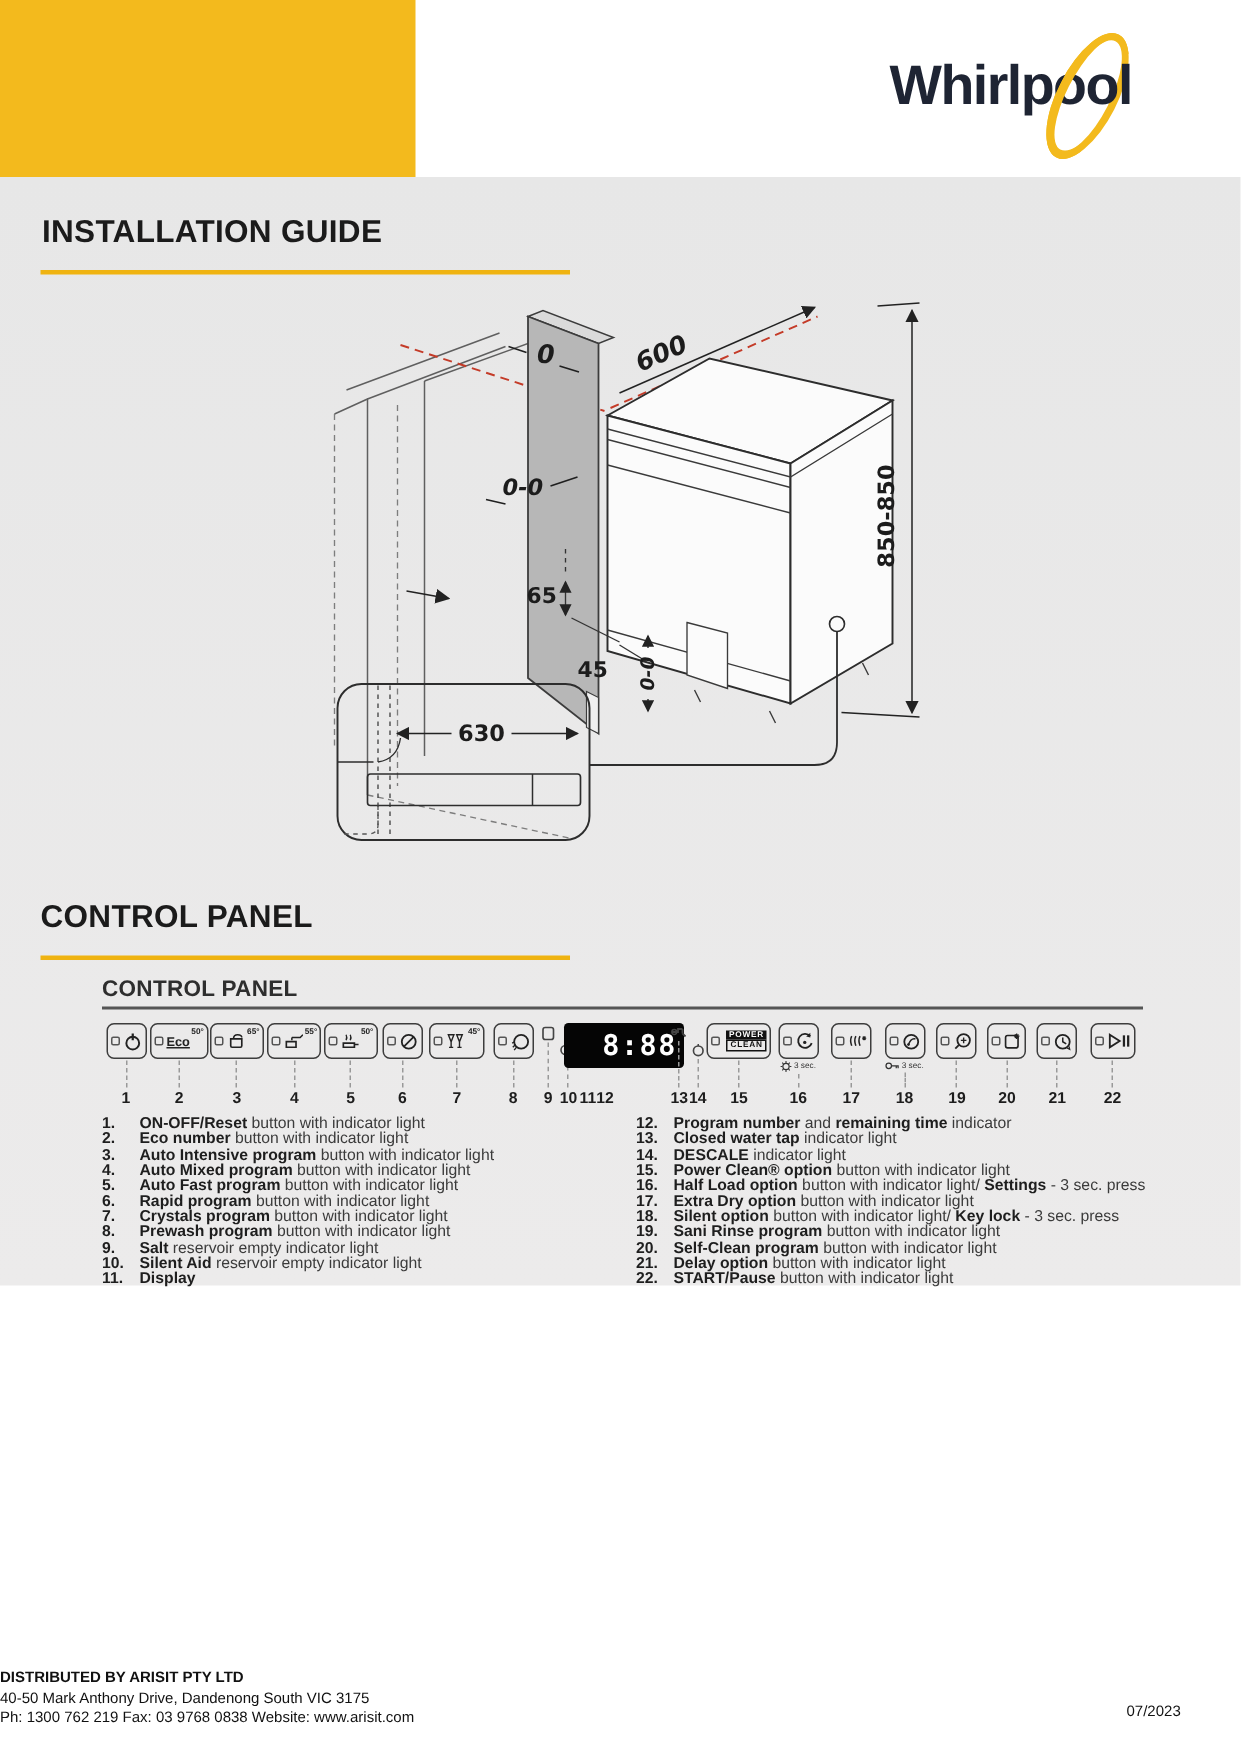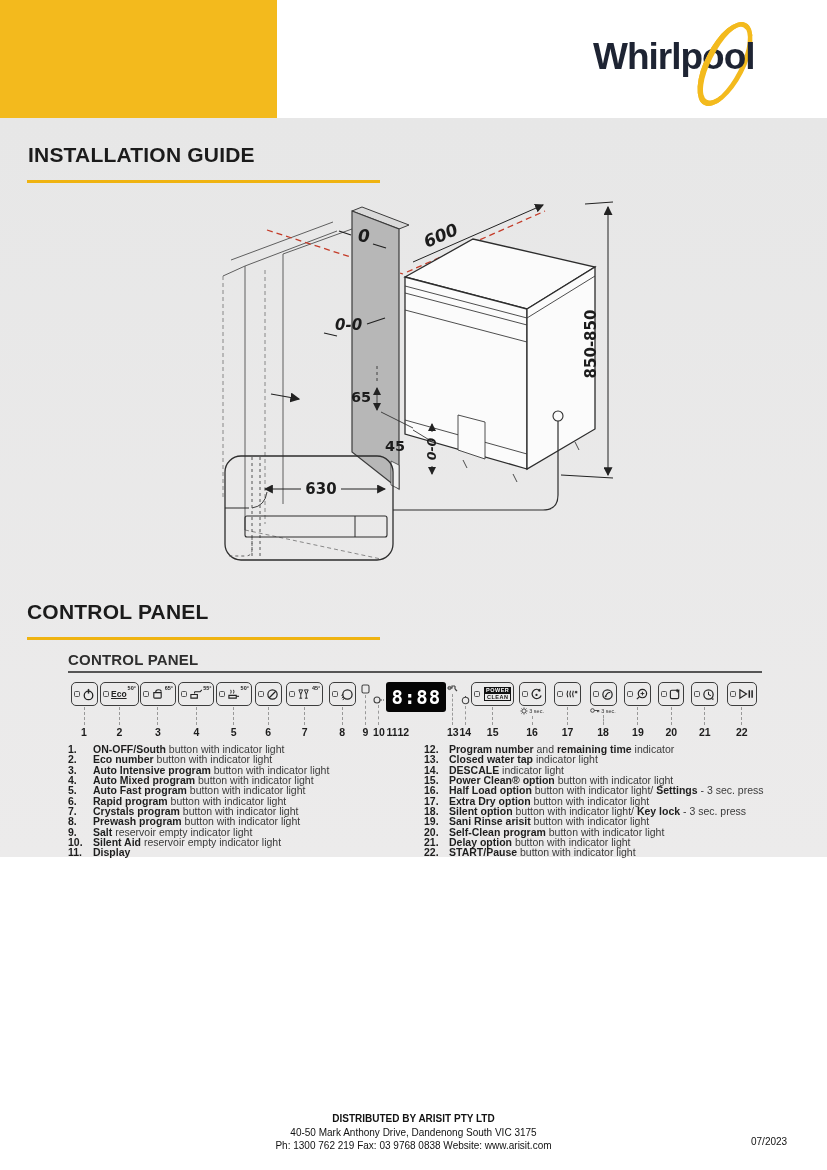--- a/index.html
+++ b/index.html
@@ -39,38 +39,38 @@
   .it{display:flex;flex-direction:column;align-items:center;height:56px;}
   .btn{height:24px;border:1.6px solid #3d3d3d;border-radius:5px;display:flex;
        align-items:center;padding:0 2px;box-sizing:border-box;}
   .led{width:4px;height:4px;border:1px solid #555;border-radius:1.5px;margin-right:2px;flex:0 0 auto;}
   .temp{font-size:5.5px;font-weight:700;position:relative;top:-6px;margin-left:1px;}
   .eco{font-size:8.5px;font-weight:700;text-decoration:underline;}
   .stub{flex:1 1 auto;width:0;border-left:1px dashed #999;margin:1px 0;}
   .num{font-size:10.5px;font-weight:700;color:#1d1d1d;margin-top:auto;}
   .disp{width:60px;height:30px;background:#050505;border-radius:3px;color:#fff;
         display:flex;align-items:center;justify-content:center;
-        font-family:"DejaVu Sans Mono",monospace;font-weight:700;font-size:19px;letter-spacing:1px;}
+        font-family:"DejaVu Sans Mono",monospace;font-weight:700;font-size:19px;letter-spacing:1px;padding-left:20px;}
   .disp-nums{display:flex;width:100%;justify-content:flex-start;margin-top:auto;}
   .sub{display:flex;align-items:center;gap:1px;margin-top:1px;}
   .sub-t{font-size:5.5px;color:#333;}
   .pc{display:flex;flex-direction:column;align-items:center;line-height:6px;margin-left:2px;}
   .pc-top{font-size:5.5px;font-weight:700;background:#111;color:#fff;padding:0 2px;letter-spacing:.5px;}
   .pc-bot{font-size:5.5px;font-weight:700;color:#111;letter-spacing:.5px;border:0.5px solid #111;padding:0 2px;}
 
   
   .legend{top:744px;font-size:10.5px;line-height:10.35px;color:#3b3b3b;}
   .leg-l{left:68px;width:350px;}
   .leg-r{left:424px;width:360px;}
   .legend-row{display:flex;}
   .ln{width:25px;flex:0 0 auto;font-weight:700;color:#1e1e1e;}
   .lt .b{font-weight:700;color:#1e1e1e;}
 
   
-  .footer{left:0;top:1112px;width:827px;text-align:center;font-size:10px;line-height:13.5px;color:#111;}
+  .footer{left:0;top:1112px;width:827px;font-size:10px;line-height:13.5px;color:#111;}
   .footer .f1{font-weight:700;}
   .date{left:751px;top:1136px;font-size:10px;color:#111;}
 </style>
 </head>
 <body>
 
 <div class="abs yellow-block"></div>
 <div class="abs logo">
   <div class="swoosh2"></div>
   <div class="logo-text">Whirlpool</div>
@@ -447,21 +447,21 @@
       <div class="stub"></div>
         <div class="num">22</div>
     </div>
 
   </div>
 </div>
 
 <div class="abs legend leg-l">
     <div class="legend-row">
       <span class="ln">1.</span>
-      <span class="lt"><span class="b">ON-OFF/South</span><span> button with indicator light</span></span>
+      <span class="lt"><span class="b">ON-OFF/Reset</span><span> button with indicator light</span></span>
     </div>
     <div class="legend-row">
       <span class="ln">2.</span>
       <span class="lt"><span class="b">Eco number</span><span> button with indicator light</span></span>
     </div>
     <div class="legend-row">
       <span class="ln">3.</span>
       <span class="lt"><span class="b">Auto Intensive program</span><span> button with indicator light</span></span>
     </div>
     <div class="legend-row">
@@ -521,21 +521,21 @@
     <div class="legend-row">
       <span class="ln">17.</span>
       <span class="lt"><span class="b">Extra Dry option</span><span> button with indicator light</span></span>
     </div>
     <div class="legend-row">
       <span class="ln">18.</span>
       <span class="lt"><span class="b">Silent option</span><span> button with indicator light/ </span><span class="b">Key lock</span><span> - 3 sec. press</span></span>
     </div>
     <div class="legend-row">
       <span class="ln">19.</span>
-      <span class="lt"><span class="b">Sani Rinse arisit</span><span> button with indicator light</span></span>
+      <span class="lt"><span class="b">Sani Rinse program</span><span> button with indicator light</span></span>
     </div>
     <div class="legend-row">
       <span class="ln">20.</span>
       <span class="lt"><span class="b">Self-Clean program</span><span> button with indicator light</span></span>
     </div>
     <div class="legend-row">
       <span class="ln">21.</span>
       <span class="lt"><span class="b">Delay option</span><span> button with indicator light</span></span>
     </div>
     <div class="legend-row">

